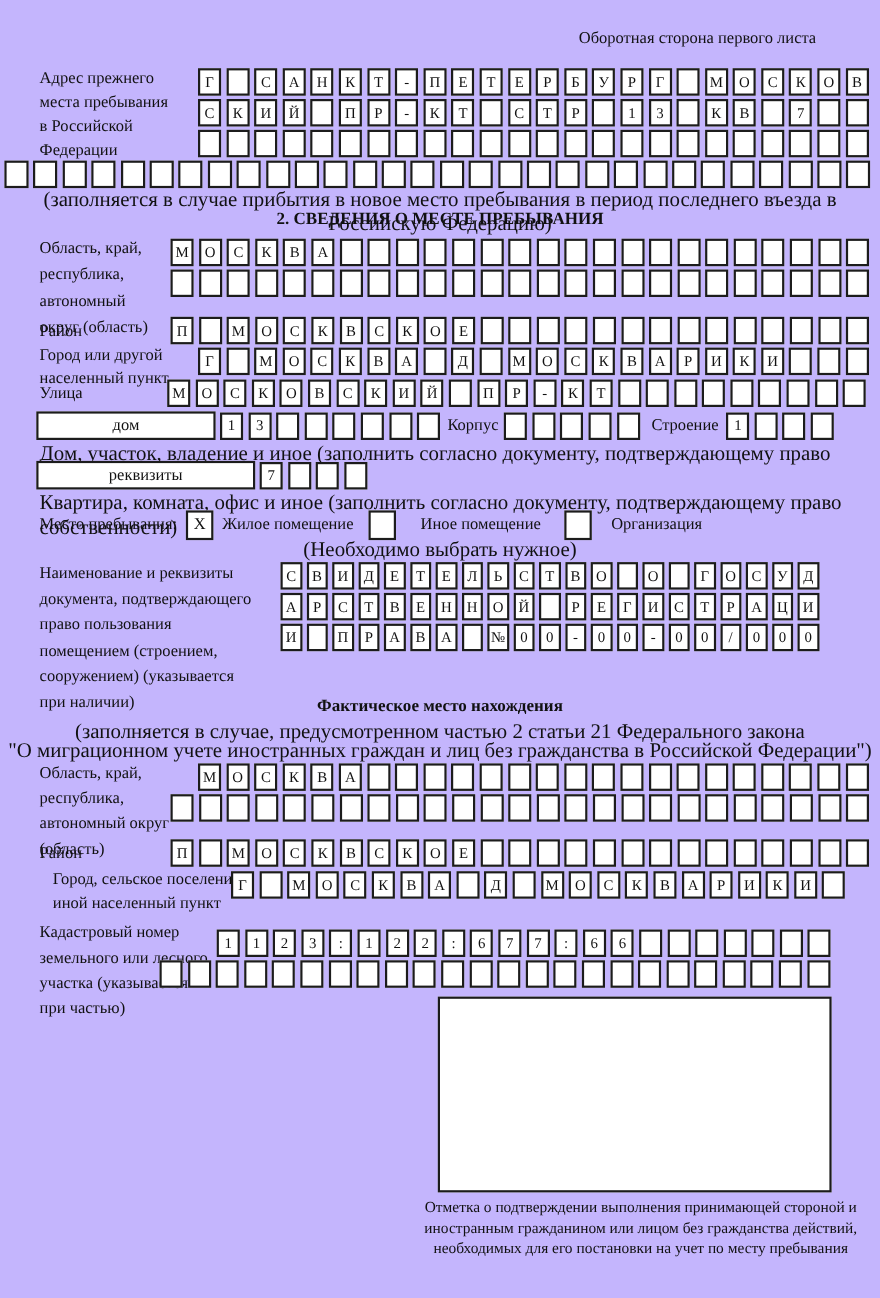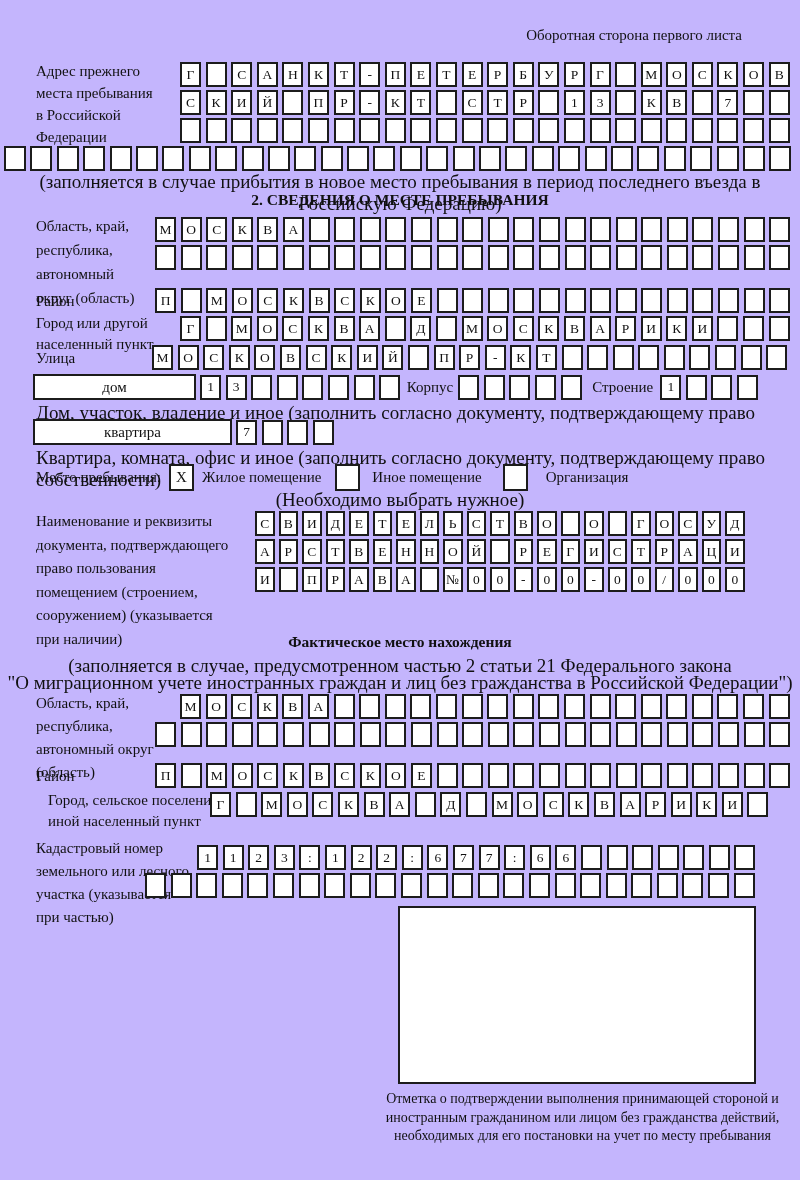--- a/index.html
+++ b/index.html
@@ -347,36 +347,36 @@
     <div class="cells">
         <span class="cell">1</span>
         <span class="cell"></span>
         <span class="cell"></span>
         <span class="cell"></span>
       </div>
   </div>
   <div class="abs cap" style="top:402px; left:36px;">Дом, участок, владение и иное (заполнить согласно документу, подтверждающему право собственности)</div>
 
   <div class="abs inline-row" style="top:419px; left:33px;">
-    <div class="widebox box-kv">квартира</div>
+    <div class="widebox box-kv">реквизиты</div>
     <div class="cells" style="margin-left:4px;">
         <span class="cell">7</span>
         <span class="cell"></span>
         <span class="cell"></span>
         <span class="cell"></span>
       </div>
   </div>
   <div class="abs cap" style="top:447px; left:36px;">Квартира, комната, офис и иное (заполнить согласно документу, подтверждающему право собственности)</div>
 
   <div class="abs inline-row" style="top:464px; left:36px;">
     <span class="inline-lbl">Место пребывания:</span>
     <span class="chk" style="margin-left:8px;">X</span>
     <span class="inline-lbl" style="margin-left:8px;">Жилое помещение</span>
     <span class="chk" style="margin-left:14px;"></span>
-    <span class="inline-lbl" style="margin-left:12px;">Иное помещение</span>
+    <span class="inline-lbl" style="margin-left:22px;">Иное помещение</span>
     <span class="chk" style="margin-left:21px;"></span>
     <span class="inline-lbl" style="margin-left:18px;">Организация</span>
   </div>
   <div class="abs cap center" style="top:489px;">(Необходимо выбрать нужное)</div>
 
   <div class="abs doc-lbl ml" style="top:510px; left:36px;">Наименование и реквизиты
 документа, подтверждающего
 право пользования
 помещением (строением,
 сооружением) (указывается

